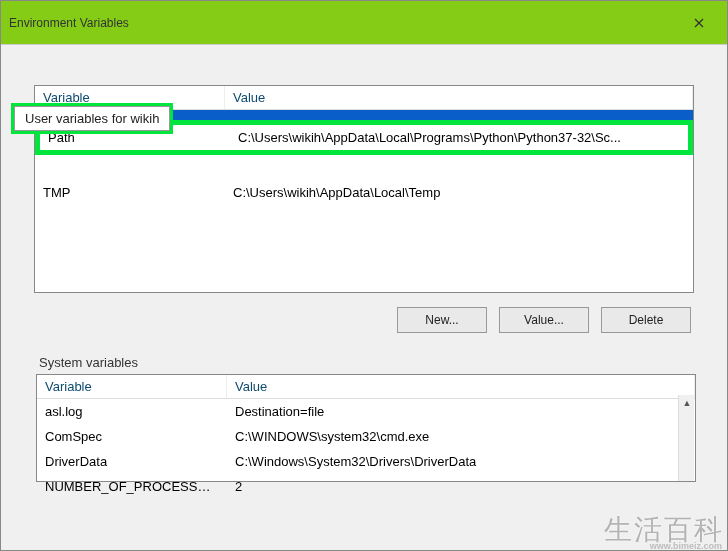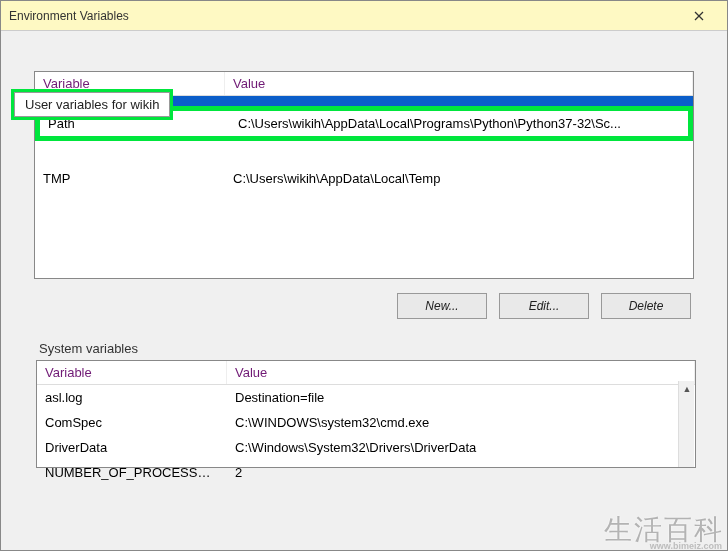--- a/index.html
+++ b/index.html
@@ -14,22 +14,22 @@
   }
   .window {
     width: 728px;
     height: 551px;
     background: #f0f0f0;
     border: 1px solid #888;
     display: flex;
     flex-direction: column;
   }
   .titlebar {
-    height: 30px;
-    background: #fef9c3;
+    height: 44px;
+    background: #84cc16;
     border-bottom: 1px solid #ccc;
     display: flex;
     align-items: center;
     padding: 12px 8px;
     color: #333;
   }
   .titlebar-title { flex: 1; font-size: 12px; }
   .close-btn {
     width: 40px; height: 28px;
     display: flex; align-items: center; justify-content: center;
@@ -70,21 +70,21 @@
     height: 208px;
   }
   .list-header {
     display: flex;
     border-bottom: 1px solid #ddd;
     background: #fff;
   }
   .list-header > div {
     padding: 4px 8px;
     border-right: 1px solid #eee;
-    color: #701a75;
+    color: #0c4a6e;
   }
   .col-var { width: 190px; flex-shrink: 0; }
   .col-val { flex: 1; }
   .list-row {
     display: flex;
     padding: 2px 0;
     justify-content: center;
   }
   .list-row > div { padding: 3px 8px; overflow: hidden; white-space: nowrap; text-overflow: ellipsis; }
   .row-selected {
@@ -100,21 +100,20 @@
     background: #fff;
     display: flex;
     color: #000;
   }
   .blur-row { color: #888; filter: blur(1px); opacity: 0.55; }
   .button-row {
     display: flex;
     justify-content: flex-end;
     gap: 12px;
     padding: 14px 20px 14px 0;
-    font-style: italic;
   }
   .btn {
     width: 90px;
     height: 26px;
     background: #e9e9e9;
     border: 1px solid #999;
     font-size: 12px;
     color: #222;
     display: flex;
     align-items: center;
@@ -219,21 +218,21 @@
       </div>
 
       <div class="list-row">
         <div class="col-var">TMP</div>
         <div class="col-val">C:\Users\wikih\AppData\Local\Temp</div>
       </div>
     </div>
 
     <div class="button-row">
       <div class="btn">New...</div>
-      <div class="btn">Edit...</div>
+      <div class="btn">Value...</div>
       <div class="btn">Delete</div>
     </div>
 
     <div class="sys-group">
       <div class="sys-label">System variables</div>
 
       <div class="sys-listbox">
         <div class="list-header">
           <div class="col-var">Variable</div>
           <div class="col-val">Value</div>

